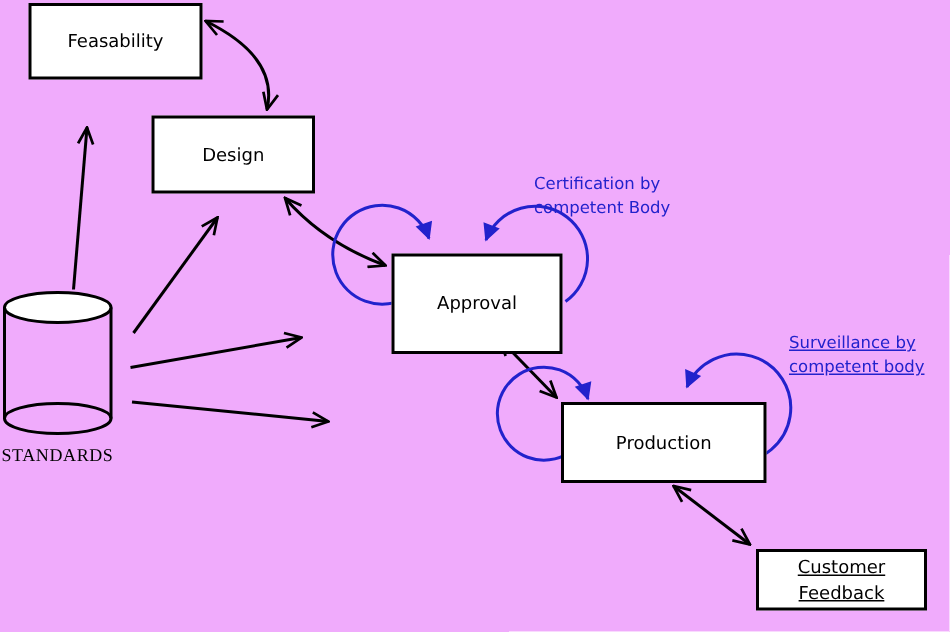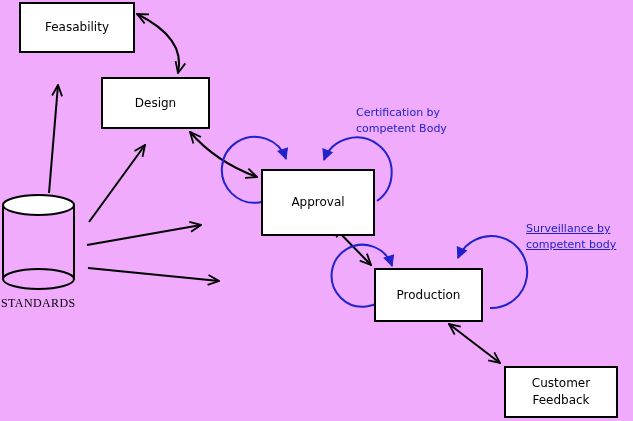--- a/index.html
+++ b/index.html
@@ -9,28 +9,28 @@
   }
   svg.wires { position:absolute; left:0; top:0; width:633px; height:421px; }
   .node {
     position:absolute; box-sizing:border-box; background:#ffffff;
     border:2px solid #000000; display:flex; align-items:center; justify-content:center;
     font-size:12px; color:#000000; text-align:center; white-space:pre-line; line-height:17px;
   }
   .n-feas  { left:19px;  top:2px;   width:116px; height:51px; }
   .n-des   { left:101px; top:77px;  width:109px; height:52px; }
   .n-app   { left:261px; top:169px; width:114px; height:67px; }
-  .n-prod  { left:374px; top:268px; width:109px; height:54px; }
-  .n-cust  { left:504px; top:366px; width:114px; height:52px; }
+  .n-prod  { left:374px; top:268px; width:137px; height:54px; }
+  .n-cust  { left:504px; top:366px; width:114px; height:41px;text-decoration:underline; }
   .blue-label {
     position:absolute; color:#2222cc; font-size:11px; line-height:16px;
     white-space:pre-line;
   }
   .l-self  { left:253px; top:106px; }
-  .l-cert  { left:356px; top:105px; }
+  .l-cert  { left:356px; top:115px; }
   .l-surv  { left:526px; top:221px;text-decoration:underline; }
   .l-qual  { left:270px; top:300px; }
   .cyl-label {
     position:absolute; left:1px; top:296px; color:#000000; font-size:12px;
     letter-spacing:0.4px; white-space:nowrap;font-family:Liberation Serif, serif;
   }
 </style>
 </head>
 <body>
 

